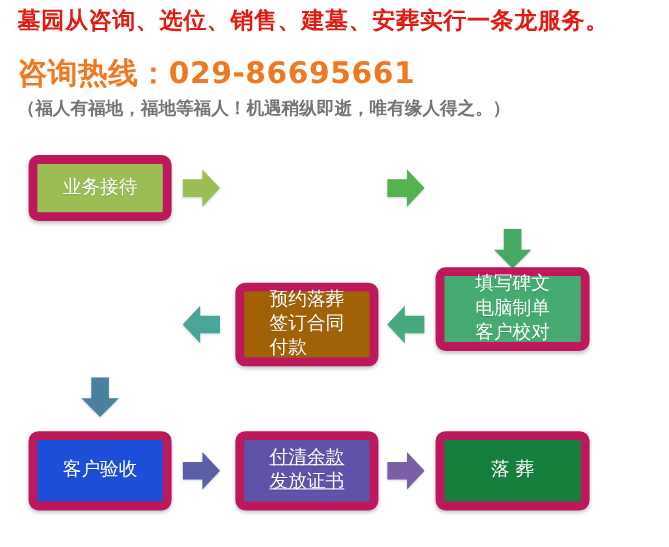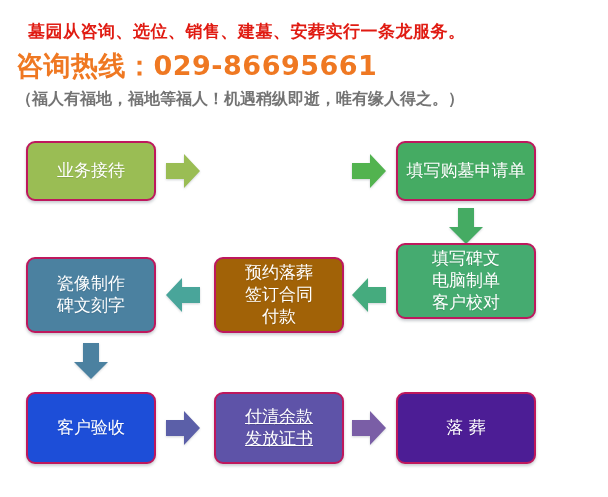--- a/index.html
+++ b/index.html
@@ -6,46 +6,45 @@
   html, body {
     width: 608px; height: 497px;
     background: #ffffff;
     font-family: "DejaVu Sans", "Liberation Sans", sans-serif;
     overflow: hidden;
   }
   #page { position: relative; width: 608px; height: 497px; background: #fff; }
 
   
   .hdr-line1 {
-    position: absolute; left: 16px; top: 20px;
-    font-size: 17px; font-weight: bold; letter-spacing: 0.5px;
-    color: #e01b12; white-space: nowrap; margin-left: 12px;
+    position: absolute; left: 16px; top: 4px;
+    font-size: 21px; font-weight: bold; letter-spacing: 0.5px;
+    color: #e01b12; white-space: nowrap;
   }
   .hdr-line2 {
     position: absolute; left: 16px; top: 48px;
     font-size: 27px; font-weight: bold; letter-spacing: 0.5px;
     color: #ef7822; white-space: nowrap;
   }
   .hdr-line3 {
     position: absolute; left: 16px; top: 89px;
     font-size: 16px; font-weight: bold; letter-spacing: 0px;
     color: #1a1a1a; white-space: nowrap;
   }
 
   
   .box {
     position: absolute;
     display: flex; align-items: center; justify-content: center;
-    text-align: center;
     color: #ffffff;
     font-size: 17px;
     line-height: 1.28;
     border-radius: 9px;
     background-clip: padding-box;
-    border: 2px solid #be185d;
+    border: 8px solid #be185d;
     box-shadow: 0 2px 3px rgba(120,130,140,0.40);
     white-space: pre-line;
     text-shadow: 0 1px 1px rgba(0,0,0,0.12);
     user-select: none;
   }
 
   
   .arrow {
     position: absolute;
     filter: drop-shadow(0 1px 1px rgba(120,130,140,0.35));
@@ -71,21 +70,20 @@
     </svg>
   </div>
 
 
   <div class="arrow" id="arr-1" style="left:352px; top:152px; width:34px; height:38px;">
     <svg viewBox="0 0 34 38" preserveAspectRatio="none">
       <polygon points="0,11 18,11 18,2 34,19 18,36 18,27 0,27" fill="#52b34f"></polygon>
     </svg>
   </div>
 
-  <div class="box" id="box-2" style="left:396px; top:141px; width:140px; height:60px; background:#45ab63;">填写购墓申请单</div>
 
   <div class="arrow" id="arr-2" style="left:447px; top:208px; width:38px; height:36px;">
     <svg viewBox="0 0 38 36" preserveAspectRatio="none">
       <polygon points="11,0 27,0 27,19 36,19 19,36 2,19 11,19" fill="#45ab63"></polygon>
     </svg>
   </div>
 
   <div class="box" id="box-3" style="left:396px; top:243px; width:140px; height:76px; background:#45ab70;">填写碑文
 电脑制单
 客户校对</div>
@@ -99,22 +97,20 @@
   <div class="box" id="box-4" style="left:214px; top:257px; width:130px; height:76px; background:#a16207;">预约落葬
 签订合同
 付款</div>
 
   <div class="arrow" id="arr-4" style="left:166px; top:276px; width:34px; height:38px;">
     <svg viewBox="0 0 34 38" preserveAspectRatio="none">
       <polygon points="34,11 16,11 16,2 0,19 16,36 16,27 34,27" fill="#49a59a"></polygon>
     </svg>
   </div>
 
-  <div class="box" id="box-5" style="left:26px; top:257px; width:130px; height:76px; background:#4b81a0;">瓷像制作
-碑文刻字</div>
 
   <div class="arrow" id="arr-5" style="left:72px; top:343px; width:38px; height:36px;">
     <svg viewBox="0 0 38 36" preserveAspectRatio="none">
       <polygon points="11,0 27,0 27,19 36,19 19,36 2,19 11,19" fill="#4b81a0"></polygon>
     </svg>
   </div>
 
   <div class="box" id="box-6" style="left:26px; top:392px; width:130px; height:72px; background:#1d4ed8;">客户验收</div>
 
   <div class="arrow" id="arr-6" style="left:166px; top:409px; width:34px; height:38px;">
@@ -125,15 +121,15 @@
 
   <div class="box" id="box-7" style="left:214px; top:392px; width:130px; height:72px; background:#5e53a8;text-decoration:underline;">付清余款
 发放证书</div>
 
   <div class="arrow" id="arr-7" style="left:352px; top:409px; width:34px; height:38px;">
     <svg viewBox="0 0 34 38" preserveAspectRatio="none">
       <polygon points="0,11 18,11 18,2 34,19 18,36 18,27 0,27" fill="#7a5ea6"></polygon>
     </svg>
   </div>
 
-  <div class="box" id="box-8" style="left:396px; top:392px; width:140px; height:72px; background:#4c1d95;">落 葬</div>
+  <div class="box" id="box-8" style="left:396px; top:392px; width:140px; height:72px; background:#15803d;">落 葬</div>
 
 </div>
 
 </body></html>

